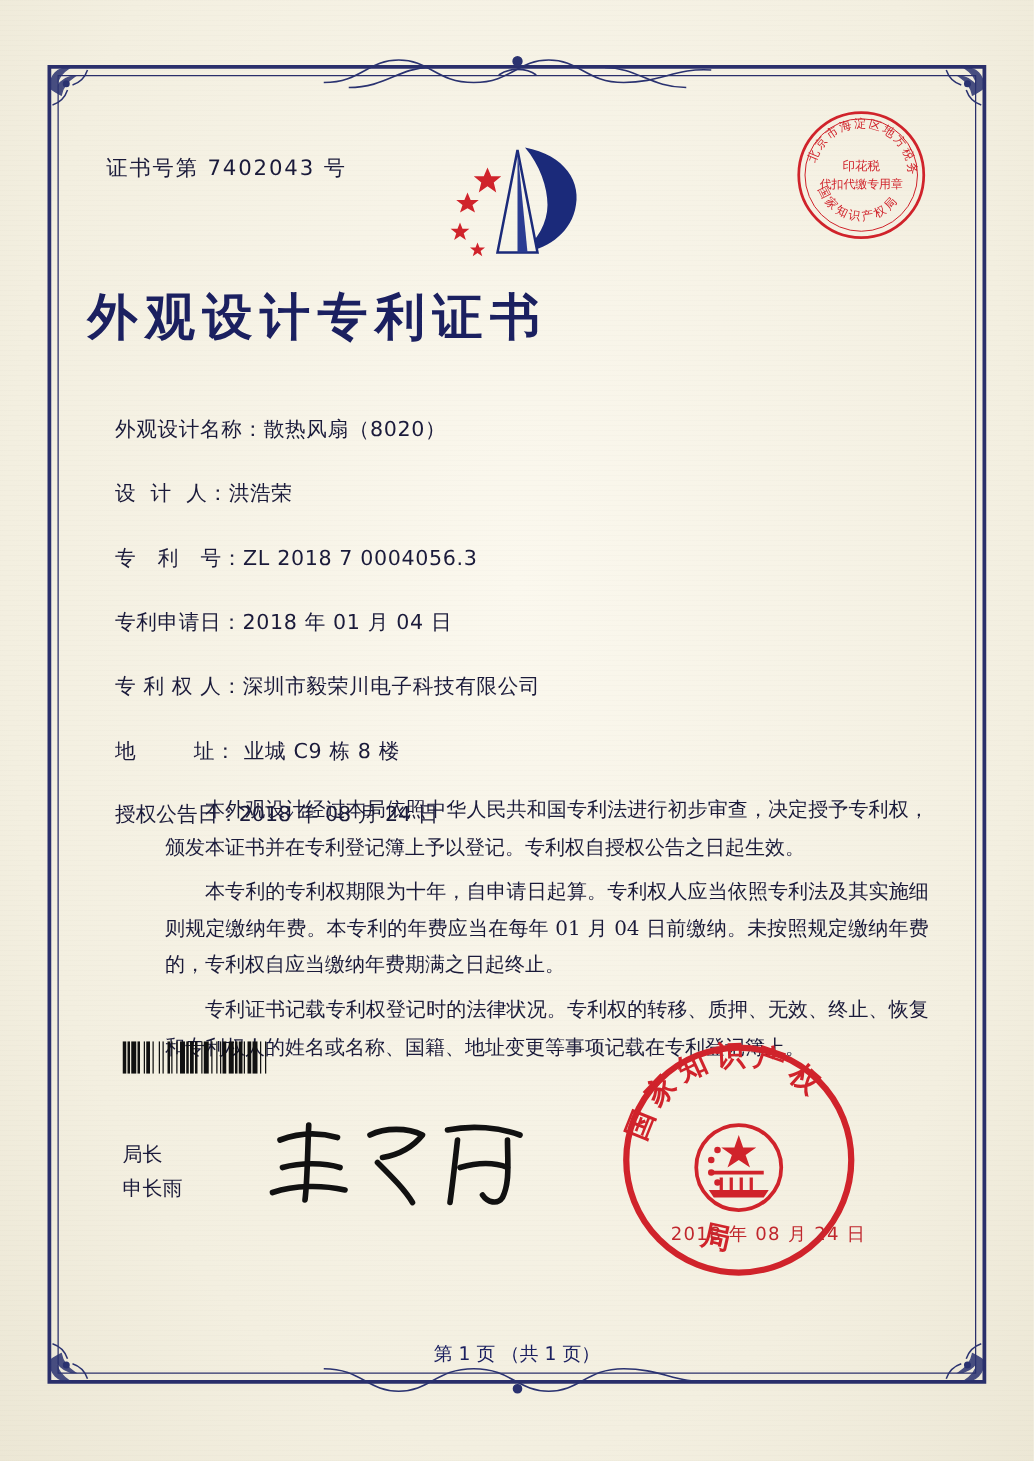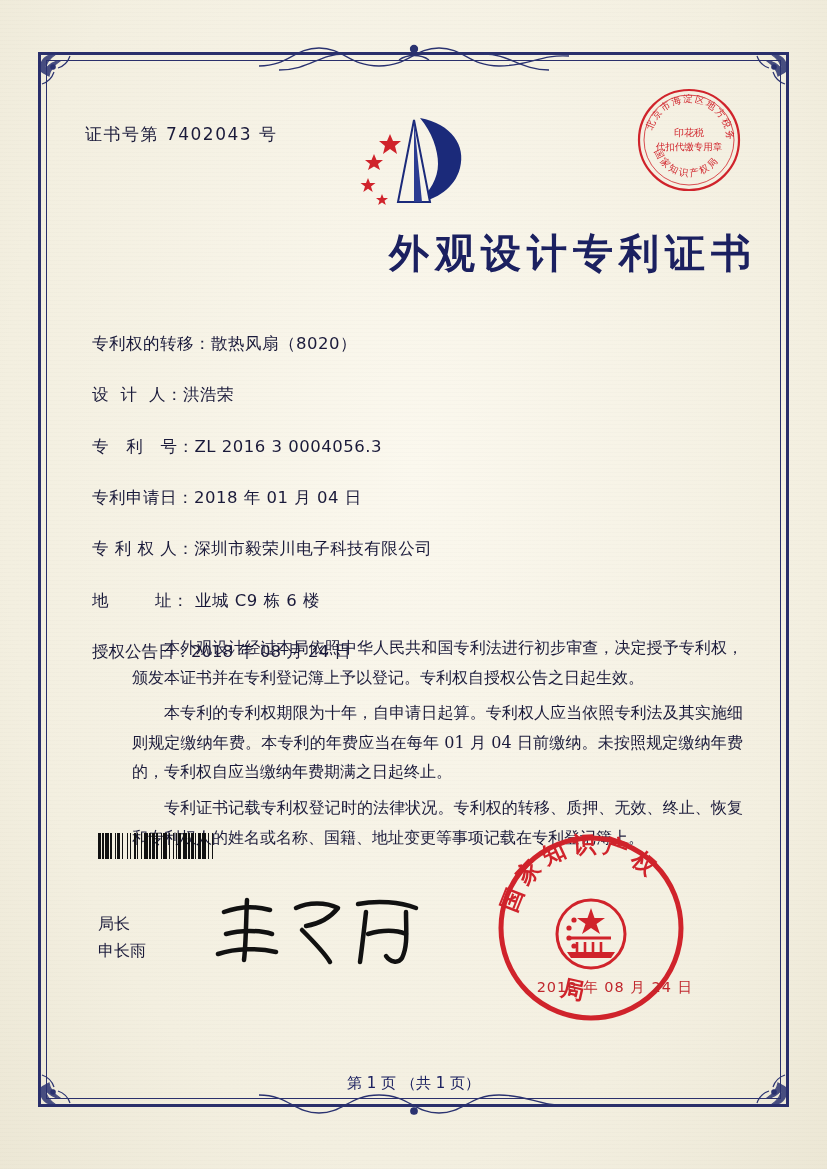--- a/index.html
+++ b/index.html
@@ -70,21 +70,21 @@
   .logo{
     position:absolute;
     left:50%;top:28px;transform:translateX(-50%);
     width:160px;height:110px;
   }
   .logo svg{width:100%;height:100%;display:block;}
 
   .title{
     position:absolute;
     left:0;right:0;top:148px;
-    text-align:right;
+    text-align:left;
     font-size:40px;
     font-weight:bold;
     letter-spacing:6px;
     color:#1b2060;
     font-family:"DejaVu Sans","Liberation Sans",sans-serif;
   }
 
   
   .stamp-top{
     position:absolute;
@@ -279,48 +279,48 @@
       <text x="54" y="50" text-anchor="middle" font-size="10" fill="#d0232b" font-family="'DejaVu Sans',sans-serif">印花税</text>
       <text x="54" y="64" text-anchor="middle" font-size="9.5" fill="#d0232b" font-family="'DejaVu Sans',sans-serif">代扣代缴专用章</text>
     </svg>
   </div>
 
   <div class="title">外观设计专利证书</div>
 
   <div class="fields">
 
     <div class="row">
-      <span class="lbl">专利权的转移：</span>
+      <span class="lbl">外观设计名称：</span>
       <span class="val">散热风扇（8020）</span>
     </div>
 
     <div class="row">
       <span class="lbl">设  计  人：</span>
       <span class="val">洪浩荣</span>
     </div>
 
     <div class="row">
       <span class="lbl">专   利   号：</span>
-      <span class="val">ZL 2016 3 0004056.3</span>
+      <span class="val">ZL 2018 7 0004056.3</span>
     </div>
 
     <div class="row">
       <span class="lbl">专利申请日：</span>
       <span class="val">2018 年 01 月 04 日</span>
     </div>
 
     <div class="row">
       <span class="lbl">专 利 权 人：</span>
       <span class="val">深圳市毅荣川电子科技有限公司</span>
     </div>
 
     <div class="row">
       <span class="lbl">地        址：</span>
       <span class="val">
-        <span class="second-line">业城 C9 栋 6 楼</span>
+        <span class="second-line">业城 C9 栋 8 楼</span>
       </span>
     </div>
 
     <div class="row-grant">
       <span class="grant-left">
         <span>授权公告日：</span><span>2018 年 08 月 24 日</span>
       </span>
     </div>
 
   </div>

